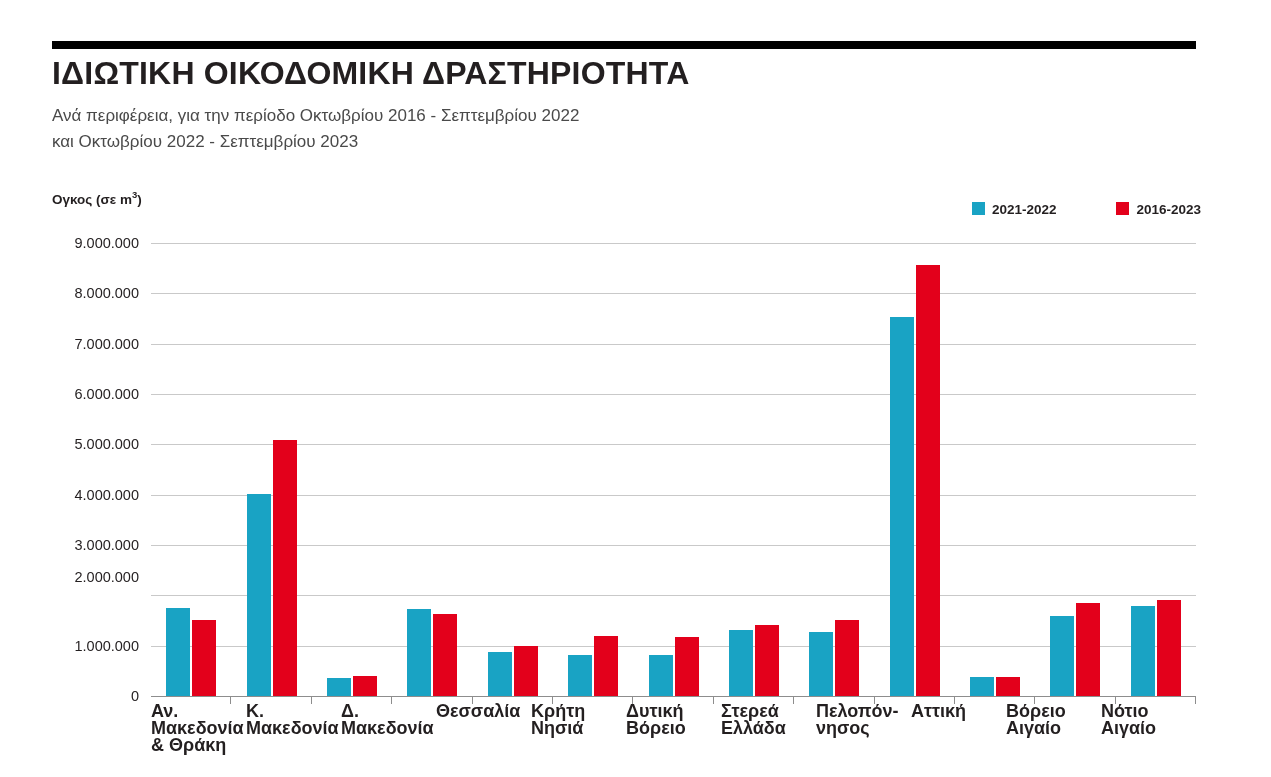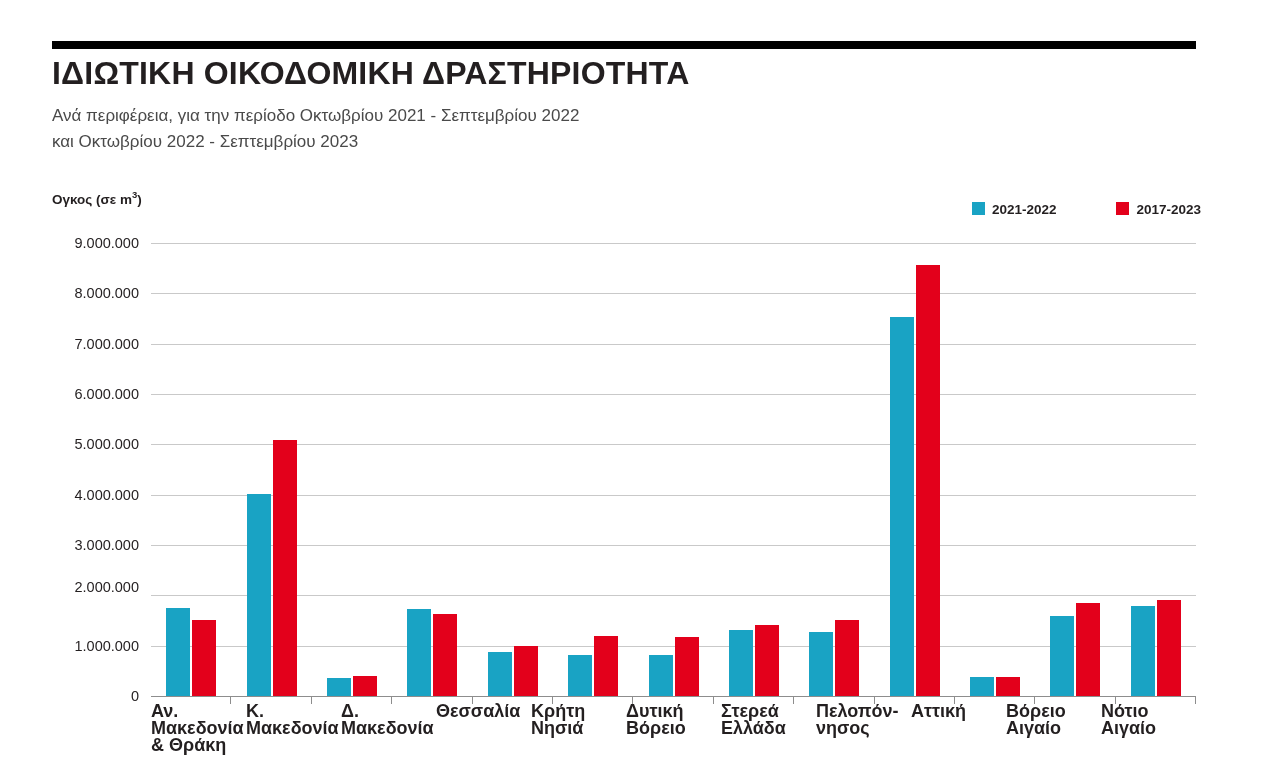--- a/index.html
+++ b/index.html
@@ -173,57 +173,57 @@
 </head>
 <body>
 
 <div id="page">
 
   <div class="top-rule"></div>
 
   <div class="chart-title">ΙΔΙΩΤΙΚΗ ΟΙΚΟΔΟΜΙΚΗ ΔΡΑΣΤΗΡΙΟΤΗΤΑ</div>
 
   <div class="chart-subtitle">
-    <div>Ανά περιφέρεια, για την περίοδο Οκτωβρίου 2021 - Σεπτεμβρίου 2022</div>
+    <div>Ανά περιφέρεια, για την περίοδο Οκτωβρίου 2016 - Σεπτεμβρίου 2022</div>
     <div>και Οκτωβρίου 2022 - Σεπτεμβρίου 2023</div>
   </div>
 
   <div class="axis-unit">
     <span>Ογκος (σε m</span><sup>3</sup><span>)</span>
   </div>
 
   <div class="legend" id="legend">
       <div class="legend-item">
         <span class="legend-swatch" style="background: rgb(25, 163, 196);"></span>
         <span>2021-2022</span>
       </div>
       <div class="legend-item">
         <span class="legend-swatch" style="background: rgb(227, 0, 27);"></span>
-        <span>2017-2023</span>
+        <span>2016-2023</span>
       </div>
     </div>
 
   <div id="plot">
     <div id="gridlines">
         <div class="gridline" style="top: 0px;"></div>
         <div class="ylabel" style="top: 0px;">9.000.000</div>
         <div class="gridline" style="top: 50.3333px;"></div>
         <div class="ylabel" style="top: 50.3333px;">8.000.000</div>
         <div class="gridline" style="top: 100.667px;"></div>
         <div class="ylabel" style="top: 100.667px;">7.000.000</div>
         <div class="gridline" style="top: 151px;"></div>
         <div class="ylabel" style="top: 151px;">6.000.000</div>
         <div class="gridline" style="top: 201.333px;"></div>
         <div class="ylabel" style="top: 201.333px;">5.000.000</div>
         <div class="gridline" style="top: 251.667px;"></div>
         <div class="ylabel" style="top: 251.667px;">4.000.000</div>
         <div class="gridline" style="top: 302px;"></div>
         <div class="ylabel" style="top: 302px;">3.000.000</div>
         <div class="gridline" style="top: 352.333px;"></div>
-        <div class="ylabel" style="top: 344px;">2.000.000</div>
+        <div class="ylabel" style="top: 334px;">2.000.000</div>
         <div class="gridline" style="top: 402.667px;"></div>
         <div class="ylabel" style="top: 402.667px;">1.000.000</div>
         <div class="gridline baseline" style="top: 453px;"></div>
         <div class="ylabel" style="top: 453px;">0</div>
       </div>
     <div id="bars">
         <div class="group">
           <div class="bar s0" style="height: 88.0833px;"></div>
           <div class="bar s1" style="height: 76.5067px;"></div>
           <div class="sep"></div>

